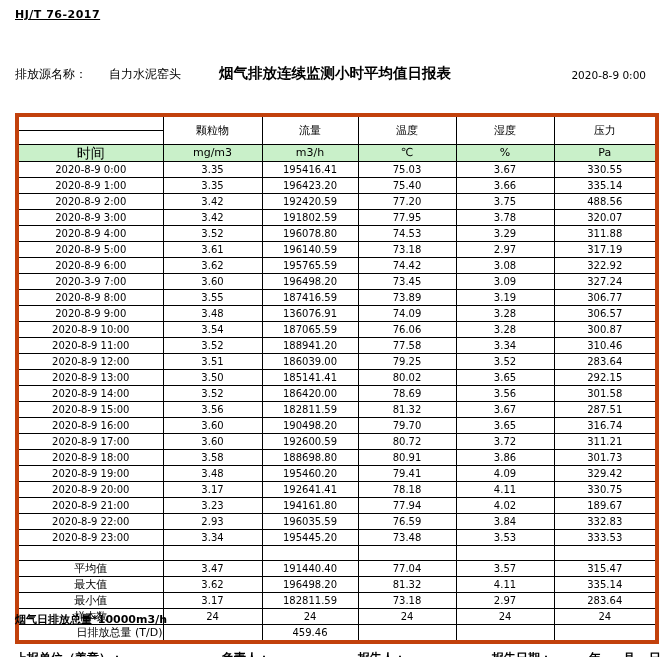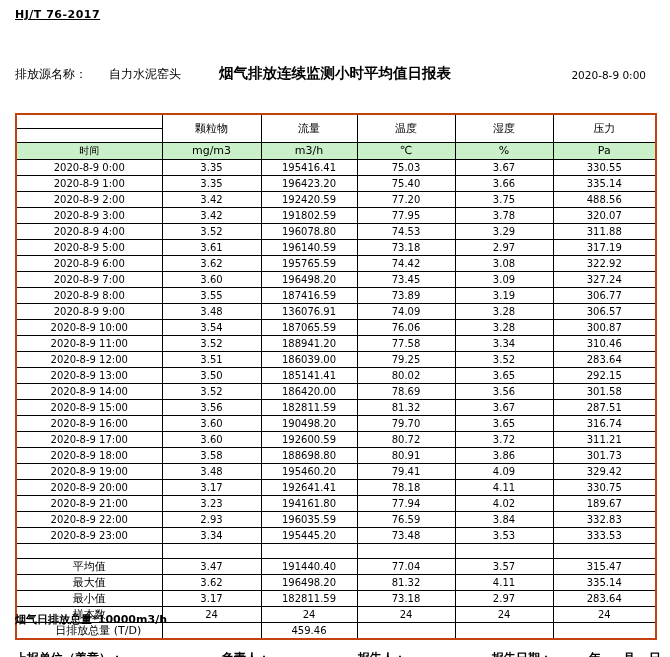--- a/index.html
+++ b/index.html
@@ -12,35 +12,35 @@
   .abs { position:absolute; }
   #std-no   { left:15px; top:8px;  font-weight:bold; font-size:11px; letter-spacing:0.5px;text-decoration:underline; }
   #title    { left:0; top:31px; width:670px; text-align:center; font-weight:bold; font-size:14.5px;margin-top:33px; }
   #source   { left:15px; top:66px; font-weight:normal; font-size:12px; }
   #source .gap { display:inline-block; width:22px; }
   #datetime { top:69px; right:24px; font-size:10.5px; }
 
   table#report {
     position:absolute; left:15px; top:113px; width:640px;
     border-collapse:collapse; table-layout:fixed;
-    border:2px solid #c2410c;
+    border:4px solid #c2410c;
   }
   #report td, #report th {
     border:1px solid #000; padding:0; margin:0;
     font-size:10px; font-weight:normal; text-align:center;
     height:15px; line-height:14px; overflow:hidden; white-space:nowrap;
   }
   #report thead tr.hrow td, #report thead tr.hrow th { height:13px; line-height:13px; }
   #report thead th.colhead { font-size:11px; }
   #report tr.unit-row td { background:var(--green,#c9f0c9); height:16px; line-height:16px; font-size:11px; }
-  #report tr.unit-row td.time-head { font-size:10px; }
+  #report tr.unit-row td.time-head { font-size:14px; }
   #report tbody td.time-cell { font-size:10px; }
   #report tr.spacer td { height:14px; }
   #report td.sum-label { font-size:11px; }
-  #report td.total-label { text-align:center; padding-left:18px; font-size:11px; }
+  #report td.total-label { text-align:right; padding-left:18px; font-size:11px; }
 
   #note { left:15px; top:612px; font-weight:bold; font-size:11px; }
   #signline { left:0; top:633px; width:670px; height:18px; font-weight:bold; font-size:12px; }
   #signline span { position:absolute; white-space:nowrap;margin-top:17px; }
   #sign-unit   { left:15px; }
   #sign-resp   { left:222px; }
   #sign-report { left:358px; }
   #sign-date   { left:492px; }
   #sign-year   { left:589px; }
   #sign-month  { left:623px; }
@@ -137,21 +137,21 @@
       </tr>
       <tr>
         <td class="time-cell">2020-8-9 6:00</td>
         <td>3.62</td>
         <td>195765.59</td>
         <td>74.42</td>
         <td>3.08</td>
         <td>322.92</td>
       </tr>
       <tr>
-        <td class="time-cell">2020-8-9 7:00</td>
+        <td class="time-cell">2020-3-9 7:00</td>
         <td>3.60</td>
         <td>196498.20</td>
         <td>73.45</td>
         <td>3.09</td>
         <td>327.24</td>
       </tr>
       <tr>
         <td class="time-cell">2020-8-9 8:00</td>
         <td>3.55</td>
         <td>187416.59</td>

